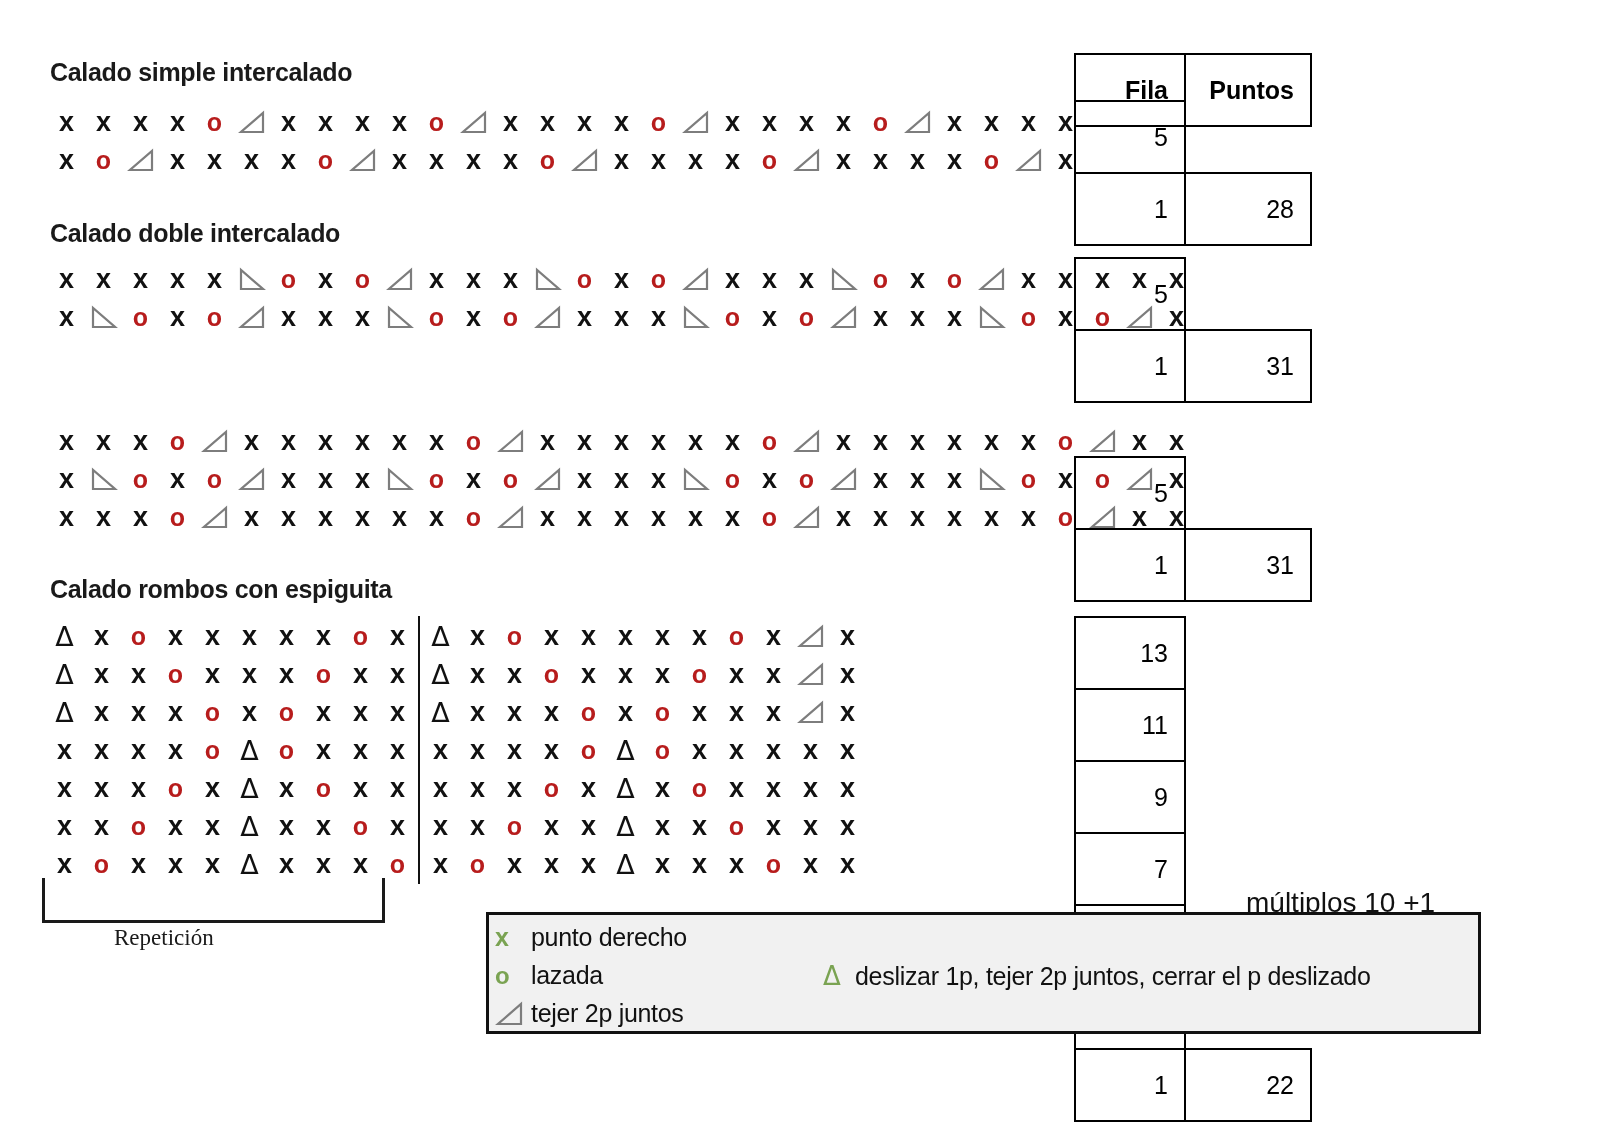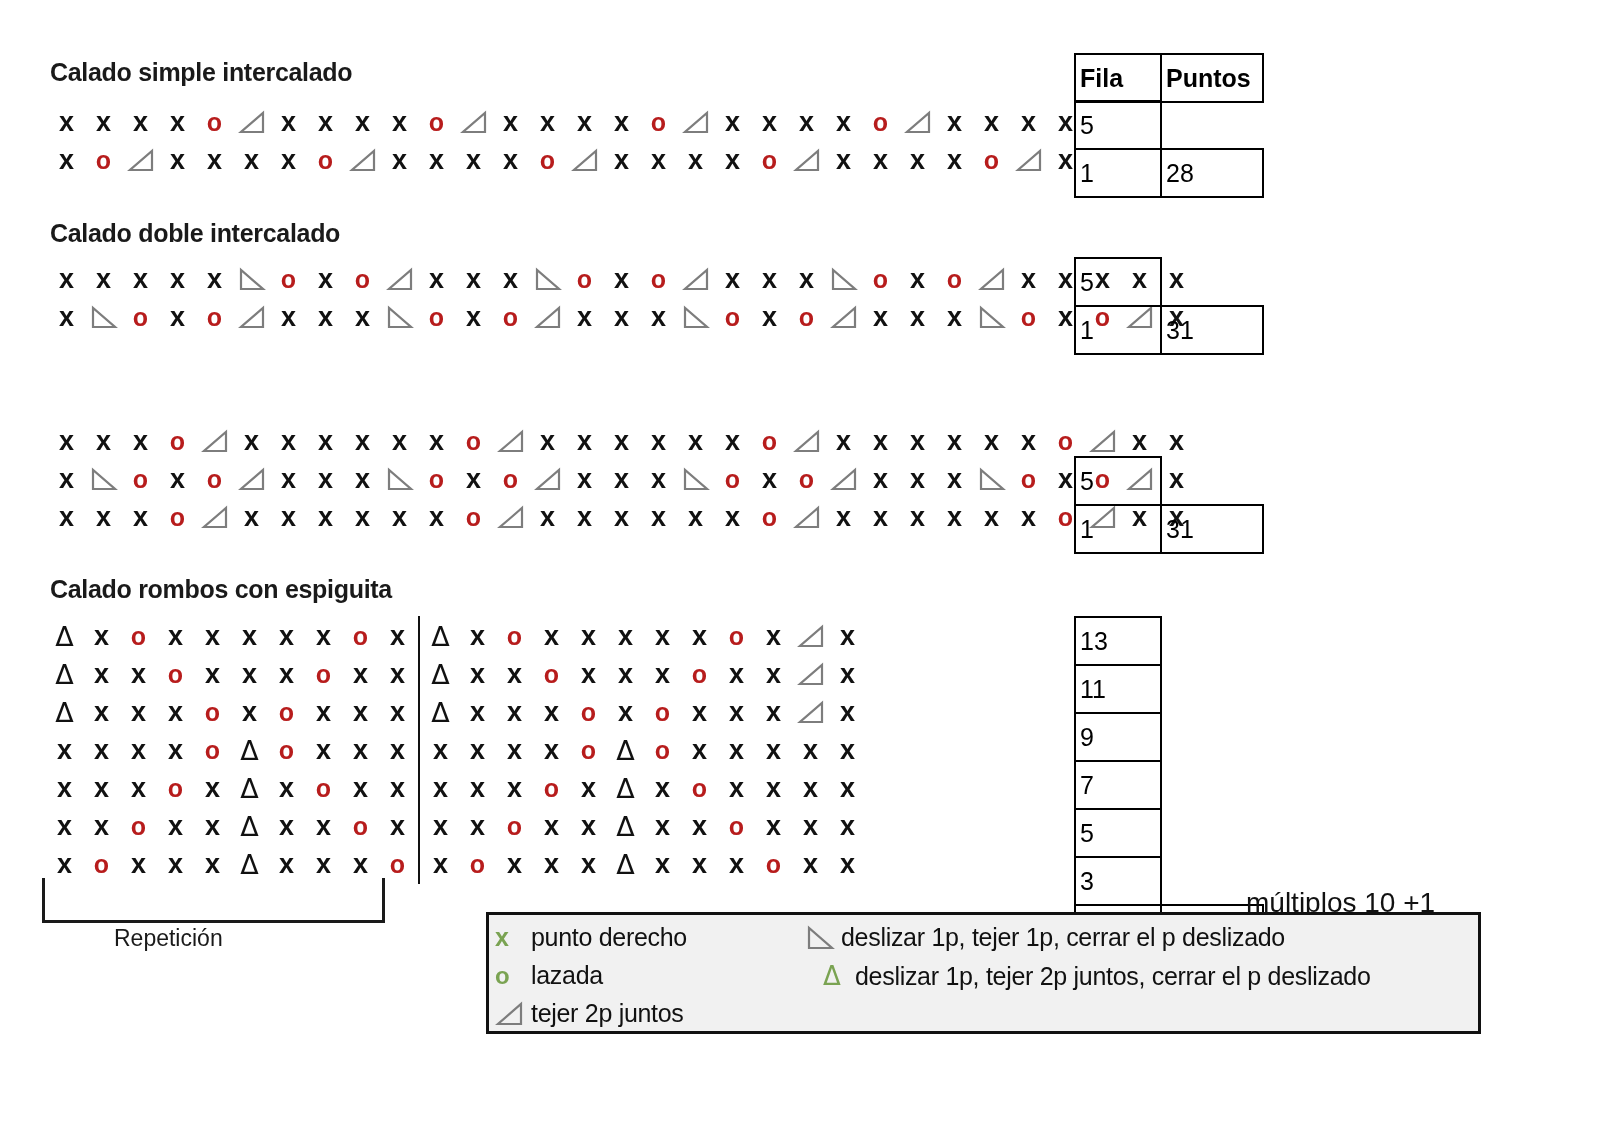--- a/index.html
+++ b/index.html
@@ -90,44 +90,45 @@
   }
   .tri-line { stroke: #7d7d7d; stroke-width: 2.2; fill: none; }
 
   
   .tbl {
     position: absolute;
     border-collapse: collapse;
   }
   .tbl td, .tbl th {
     border: 2px solid #000000;
-    text-align: left;
+    text-align: right;
     font-size: 25px;
     font-family: "Liberation Sans", sans-serif;
     color: #000000;
-    padding: 4px;
+    padding: 16px;
     height: 38px;
     font-weight: normal;
   }
   .tbl th { font-weight: bold; }
   .col-fila { width: 76px; }
   .col-pts  { width: 92px; }
   .no-border { border: none !important; }
 
   
   .rep-bracket {
     position: absolute;
     border-left: 3px solid #1a1a1a;
     border-right: 3px solid #1a1a1a;
     border-bottom: 3px solid #1a1a1a;
   }
   .rep-label {
     position: absolute;
     font-size: 23px;
     color: #1a1a1a;
+    font-family: Liberation Serif, serif;
   }
 
   
   .legend {
     position: absolute;
     border: 3px solid #111111;
     background: #f1f1f1;
     box-sizing: border-box;
   }
   .legend-inner {
@@ -1602,28 +1603,20 @@
 
       <div class="legend-row" style="left:6px; top:84px;align-items:center;">
         <span class="legend-sym">
           <svg class="tri-k2tog" viewBox="0 0 30 26" aria-hidden="true">
             <path class="tri-line" d="M26 3 L26 23 L3 23 Z"></path>
           </svg>
         </span>
         <span class="legend-text">tejer 2p juntos</span>
       </div>
 
-      <div class="legend-row" style="left:316px; top:8px;">
-        <span class="legend-sym">
-          <svg class="tri-ssk" viewBox="0 0 30 26" aria-hidden="true">
-            <path class="tri-line" d="M4 3 L4 23 L27 23 Z"></path>
-          </svg>
-        </span>
-        <span class="legend-text">deslizar 1p, tejer 1p, cerrar el p deslizado</span>
-      </div>
 
       <div class="legend-row" style="left:320px; top:46px;">
         <span class="legend-sym" style="width:46px; justify-content:center;">
           <span class="g-tri">Δ</span>
         </span>
         <span class="legend-text">deslizar 1p, tejer 2p juntos, cerrar el p deslizado</span>
       </div>
 
     </div>
   </div>

